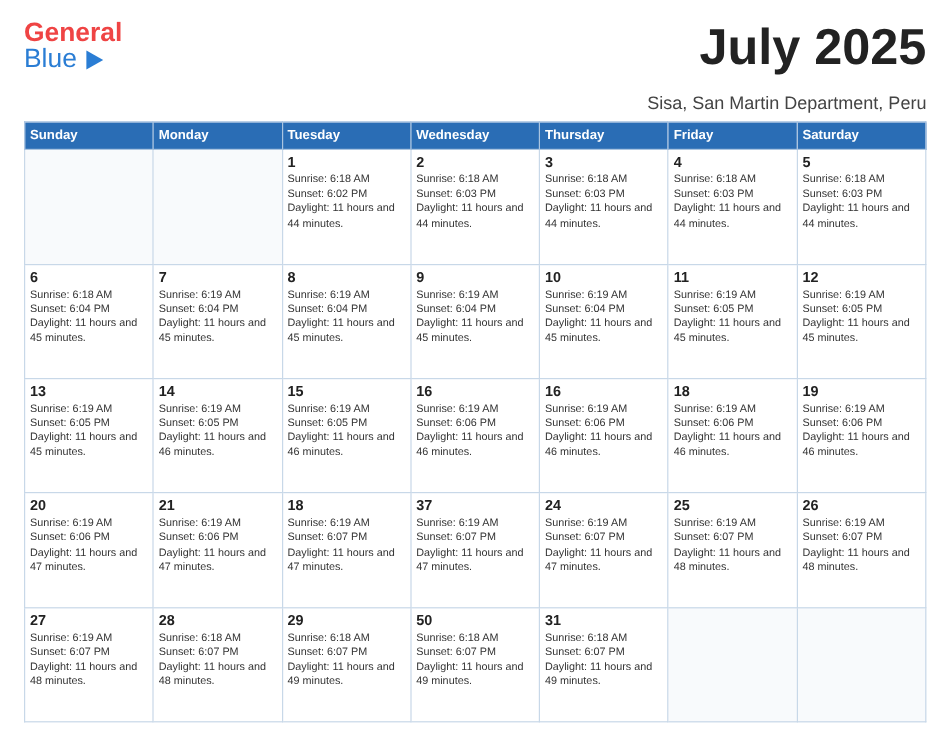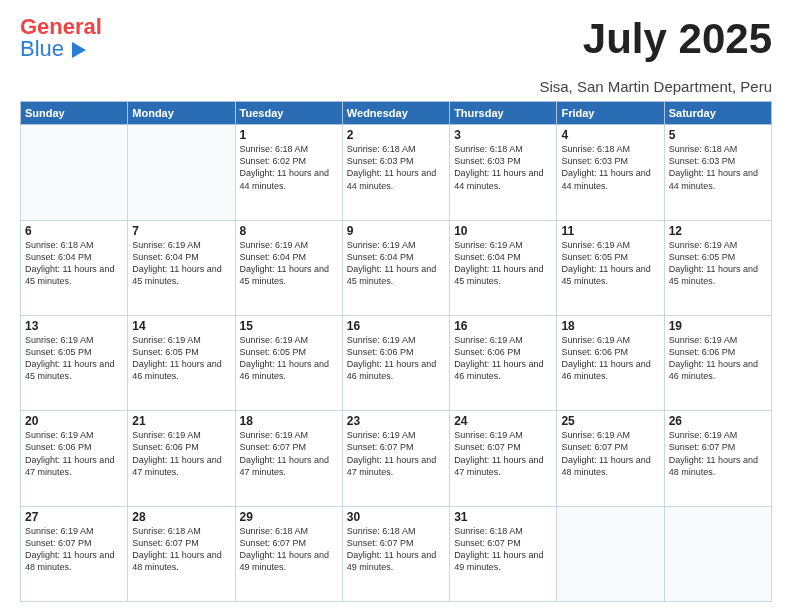--- a/index.html
+++ b/index.html
@@ -261,21 +261,21 @@
 Sunset: 6:06 PM
 Daylight: 11 hours and 47 minutes.</div>
           </td>
           <td>
             <div class="day-num">18</div>
             <div class="day-info" style="white-space: pre-line;">Sunrise: 6:19 AM
 Sunset: 6:07 PM
 Daylight: 11 hours and 47 minutes.</div>
           </td>
           <td>
-            <div class="day-num">23</div>
+            <div class="day-num">37</div>
             <div class="day-info" style="white-space: pre-line;">Sunrise: 6:19 AM
 Sunset: 6:07 PM
 Daylight: 11 hours and 47 minutes.</div>
           </td>
           <td>
             <div class="day-num">24</div>
             <div class="day-info" style="white-space: pre-line;">Sunrise: 6:19 AM
 Sunset: 6:07 PM
 Daylight: 11 hours and 47 minutes.</div>
           </td>
@@ -305,21 +305,21 @@
 Sunset: 6:07 PM
 Daylight: 11 hours and 48 minutes.</div>
           </td>
           <td>
             <div class="day-num">29</div>
             <div class="day-info" style="white-space: pre-line;">Sunrise: 6:18 AM
 Sunset: 6:07 PM
 Daylight: 11 hours and 49 minutes.</div>
           </td>
           <td>
-            <div class="day-num">30</div>
+            <div class="day-num">50</div>
             <div class="day-info" style="white-space: pre-line;">Sunrise: 6:18 AM
 Sunset: 6:07 PM
 Daylight: 11 hours and 49 minutes.</div>
           </td>
           <td>
             <div class="day-num">31</div>
             <div class="day-info" style="white-space: pre-line;">Sunrise: 6:18 AM
 Sunset: 6:07 PM
 Daylight: 11 hours and 49 minutes.</div>
           </td>

